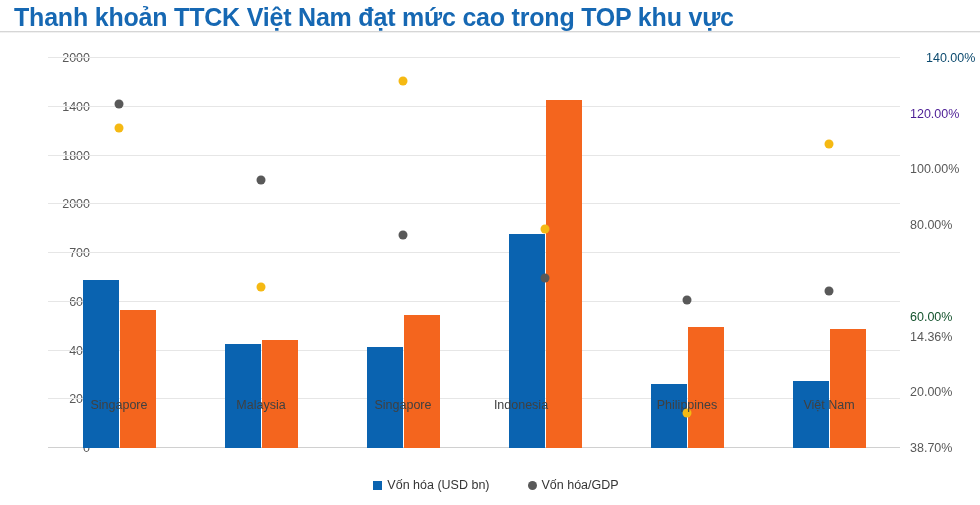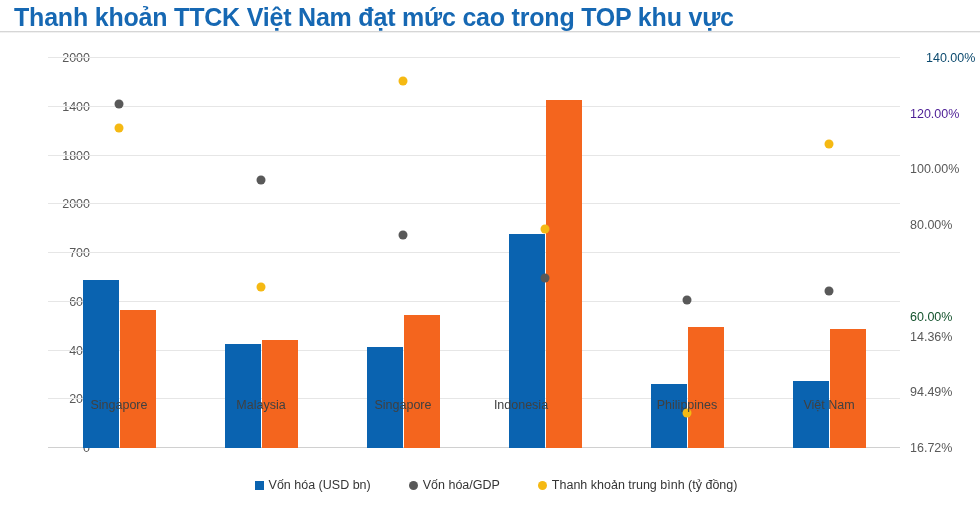--- a/index.html
+++ b/index.html
@@ -151,22 +151,22 @@
     <div class="ytick-left" style="top: 399.25px; color: rgb(89, 89, 89);">200</div>
     <div class="ytick-left" style="top: 350.5px; color: rgb(89, 89, 89);">400</div>
     <div class="ytick-left" style="top: 301.75px; color: rgb(89, 89, 89);">600</div>
     <div class="ytick-left" style="top: 253px; color: rgb(89, 89, 89);">700</div>
     <div class="ytick-left" style="top: 204.25px; color: rgb(89, 89, 89);">2000</div>
     <div class="ytick-left" style="top: 155.5px; color: rgb(89, 89, 89);">1800</div>
     <div class="ytick-left" style="top: 106.75px; color: rgb(89, 89, 89);">1400</div>
     <div class="ytick-left" style="top: 58px; color: rgb(89, 89, 89);">2000</div>
   </div>
 <div id="y-ticks-right">
-    <div class="ytick-right" style="top: 448px; color: rgb(89, 89, 89);">16.72%</div>
-    <div class="ytick-right" style="top: 392.286px; color: rgb(89, 89, 89);">94.49%</div>
+    <div class="ytick-right" style="top: 448px; color: rgb(89, 89, 89);">38.70%</div>
+    <div class="ytick-right" style="top: 392.286px; color: rgb(89, 89, 89);">20.00%</div>
     <div class="ytick-right" style="top: 336.571px; color: rgb(89, 89, 89);">14.36%</div>
     <div class="ytick-right" style="top: 280.857px; color: #14532d; margin-top: 36px;">60.00%</div>
     <div class="ytick-right" style="top: 225.143px; color: rgb(89, 89, 89);">80.00%</div>
     <div class="ytick-right" style="top: 169.429px; color: rgb(89, 89, 89);">100.00%</div>
     <div class="ytick-right" style="top: 113.714px; color: #4c1d95;">120.00%</div>
     <div class="ytick-right" style="top: 58px; color: #0c4a6e; margin-left: 16px;">140.00%</div>
   </div>
 
 <div id="plot-area">
   <div id="axis-baseline"></div>
@@ -227,17 +227,13 @@
 
 <div id="legend">
     <div class="legend-item">
       <span class="legend-swatch-square" style="background: rgb(10, 99, 176);"></span>
       <span>Vốn hóa (USD bn)</span>
     </div>
     <div class="legend-item">
       <span class="legend-swatch-dot" style="background: rgb(89, 89, 89);"></span>
       <span>Vốn hóa/GDP</span>
     </div>
-    <div class="legend-item">
-      <span class="legend-swatch-dot" style="background: rgb(245, 185, 19);"></span>
-      <span>Thanh khoản trung bình (tỷ đồng)</span>
-    </div>
   </div>
 
 </body></html>

